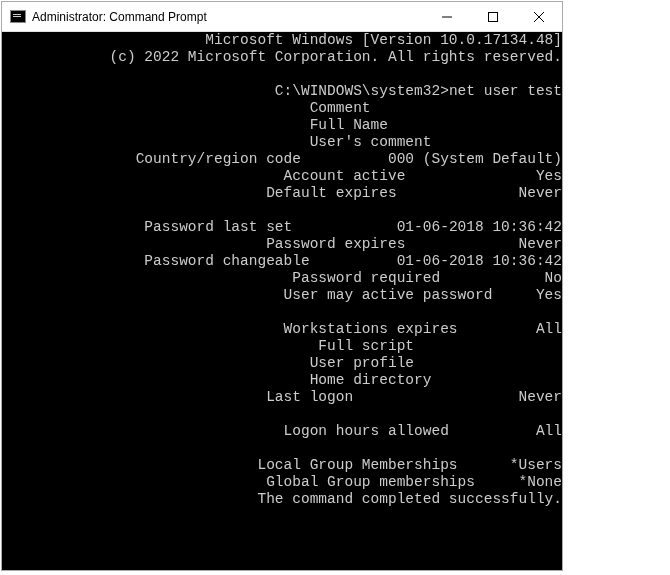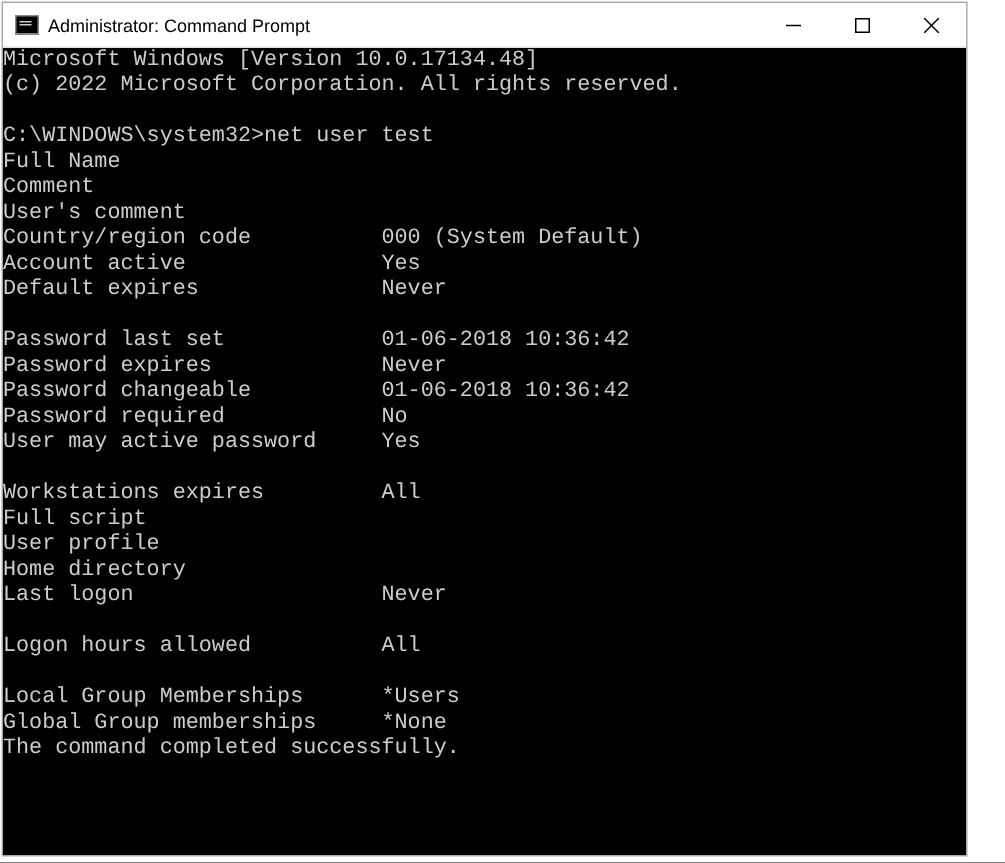--- a/index.html
+++ b/index.html
@@ -4,21 +4,21 @@
   <style>
     * { margin: 0; padding: 0; box-sizing: border-box; }
     body {
       width: 670px;
       height: 575px;
       background: #fff;
       font-family: 'Segoe UI', Tahoma, sans-serif;
       overflow: hidden;
     }
     .window {
-      width: 644px;
+      width: 562px;
       height: 570px;
       border: 1px solid #aaa;
       margin: 1px;
       display: flex;
       flex-direction: column;
       background: #fff;
     }
     .titlebar {
       height: 30px;
       background: #fff;
@@ -61,21 +61,21 @@
     .terminal {
       flex: 1;
       background: #000;
       color: #ccc;
       font-family: Consolas, 'Courier New', monospace;
       font-size: 14.5px;
       line-height: 17px;
       padding: 0;
       overflow: hidden;
     }
-    .term-line { white-space: pre; }
+    .term-line { white-space: pre; text-align: right; }
   </style>
 </head>
 <body>
 
 <div class="window">
   <div class="titlebar">
     <div class="titlebar-icon"></div>
     <div class="titlebar-title">Administrator: Command Prompt</div>
     <div class="titlebar-buttons">
       <div class="titlebar-btn">
@@ -94,22 +94,22 @@
             <line x1="10" y1="0" x2="0" y2="10" stroke="#000" stroke-width="1"></line>
           </svg>
       </div>
     </div>
   </div>
   <div class="terminal">
     <div class="term-line">Microsoft Windows [Version 10.0.17134.48]</div>
     <div class="term-line">(c) 2022 Microsoft Corporation. All rights reserved.</div>
     <div class="term-line"> </div>
     <div class="term-line"><span>C:\WINDOWS\system32&gt;</span><span>net user test</span></div>
+    <div class="term-line">Comment                      </div>
     <div class="term-line">Full Name                    </div>
-    <div class="term-line">Comment                      </div>
     <div class="term-line">User's comment               </div>
     <div class="term-line">Country/region code          000 (System Default)</div>
     <div class="term-line">Account active               Yes</div>
     <div class="term-line">Default expires              Never</div>
     <div class="term-line"> </div>
     <div class="term-line">Password last set            01-06-2018 10:36:42</div>
     <div class="term-line">Password expires             Never</div>
     <div class="term-line">Password changeable          01-06-2018 10:36:42</div>
     <div class="term-line">Password required            No</div>
     <div class="term-line">User may active password     Yes</div>

